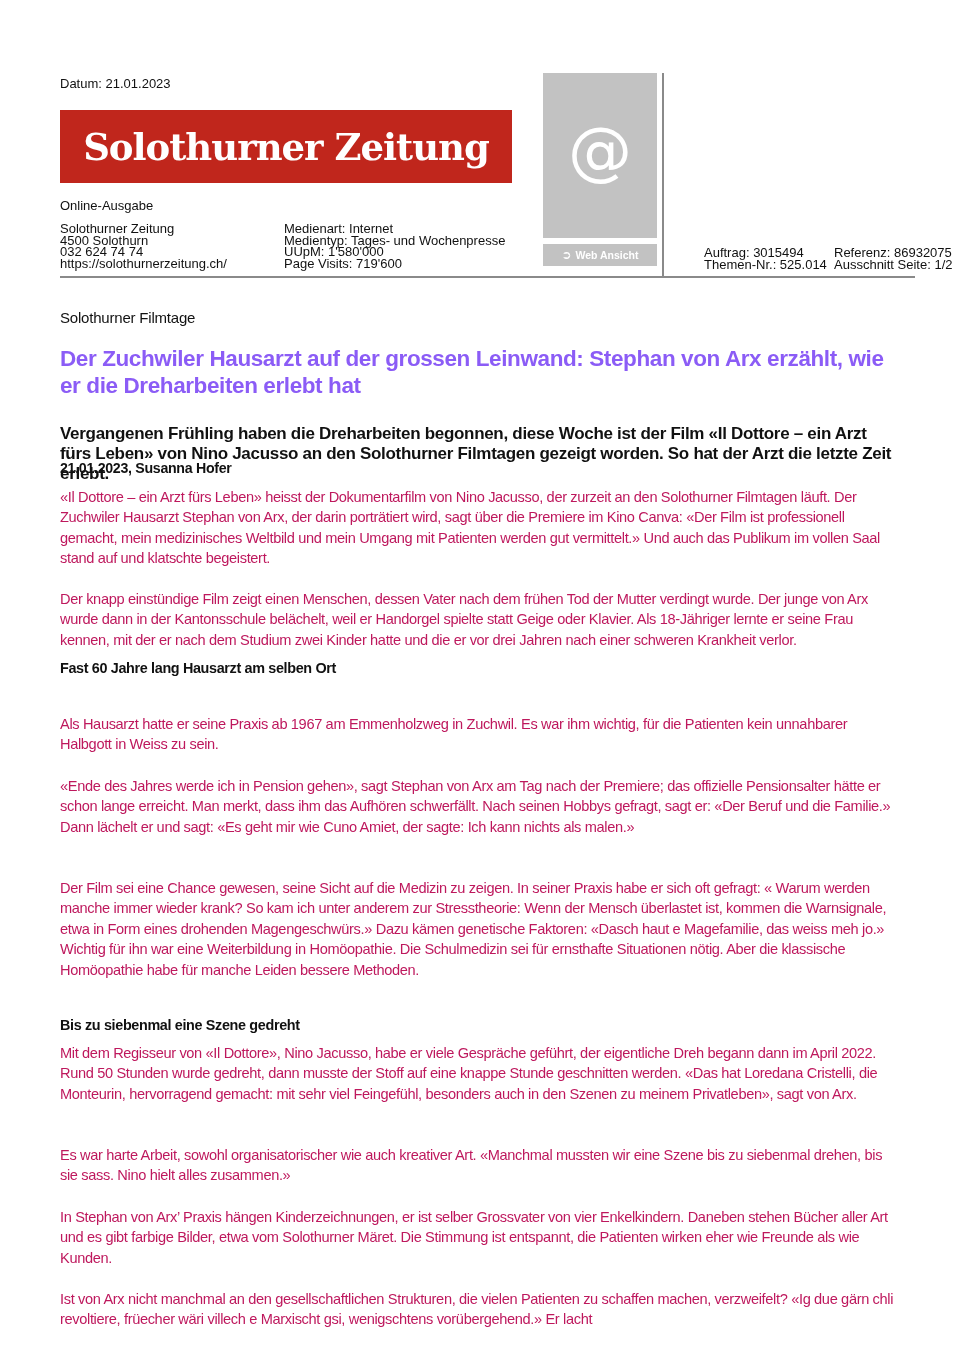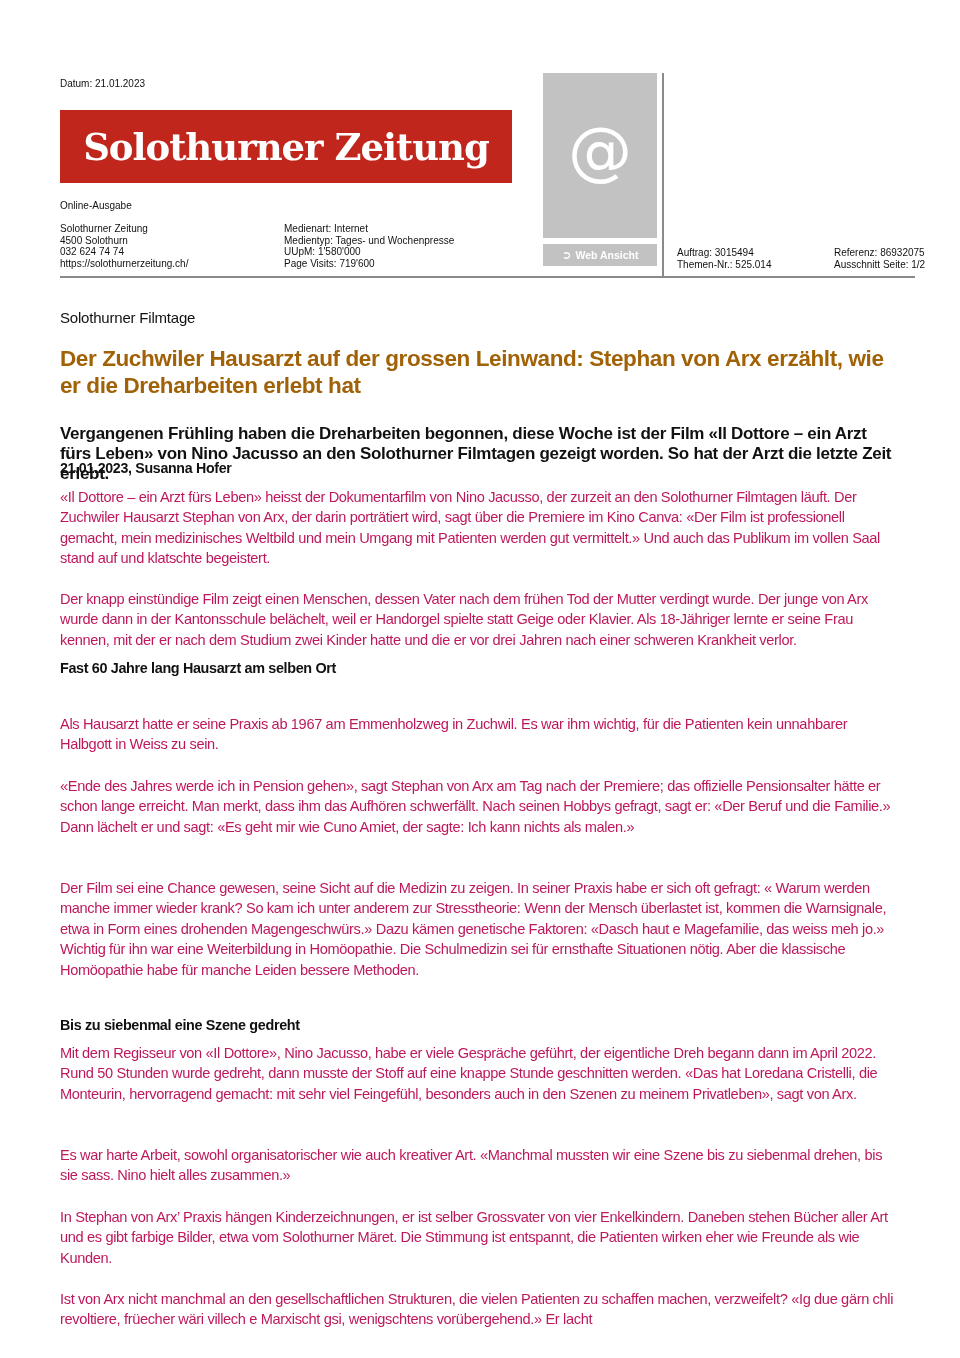--- a/index.html
+++ b/index.html
@@ -1,36 +1,36 @@
 <!DOCTYPE html>
 <html><head>
 <meta charset="utf-8">
 <style>
   html, body { margin: 0; padding: 0; background: #ffffff; }
   body { width: 960px; height: 1358px; position: relative; overflow: hidden; color: #111; font-family: "Liberation Sans", "DejaVu Sans", sans-serif; }
   .abs { position: absolute; }
-  .small { font-size: 10px; line-height: 11.5px; color: #111; }
+  .small { font-size: 13px; line-height: 11.5px; color: #111; }
   #datum { left: 60px; top: 78px; }
   #logo { left: 60px; top: 110px; width: 452px; height: 73px; background: #c0261c; display: flex; align-items: center; justify-content: center; }
   #logo span { color: #fff; font-family: "DejaVu Serif", "Liberation Serif", serif; font-weight: bold; font-size: 37px; letter-spacing: -1px; }
   #edition { left: 60px; top: 200px; }
   #pub-block { left: 60px; top: 223px; }
   #media-block { left: 284px; top: 223px; }
   #at-box { left: 543px; top: 73px; width: 114px; height: 165px; background: #c2c2c2; display: flex; align-items: center; justify-content: center; }
   #at-box span { color: #fff; font-size: 64px; font-family: "DejaVu Sans", sans-serif; font-weight: normal; margin-top: -10px; }
   #web-btn { left: 543px; top: 244px; width: 114px; height: 22px; background: #c2c2c2; display: flex; align-items: center; justify-content: center; gap: 4px; color: #fff; font-size: 10.5px; font-weight: bold; cursor: pointer; }
   #web-btn .ico { font-size: 12px; font-weight: normal; }
   #vline { left: 662px; top: 73px; width: 2px; height: 204px; background: #8a8a8a; }
-  #order-block { left: 677px; top: 247px; }
+  #order-block { left: 704px; top: 247px; }
   #ref-block { left: 834px; top: 247px; }
   #hrule { left: 60px; top: 276px; width: 855px; height: 2px; background: #8a8a8a; }
 
   .article { left: 60px; width: 840px; font-family: "Liberation Sans", "DejaVu Sans", sans-serif; }
   #section { top: 309px; font-size: 15px; color: #111; letter-spacing: -0.2px; }
-  #headline { top: 345px; font-size: 22.5px; line-height: 27px; font-weight: bold; color: #a16207; letter-spacing: -0.4px; }
+  #headline { top: 345px; font-size: 22.5px; line-height: 27px; font-weight: bold; color: #8b5cf6; letter-spacing: -0.4px; }
   #lead { top: 424px; font-size: 17px; line-height: 20px; font-weight: bold; color: #111; letter-spacing: -0.3px; }
   #byline { top: 460px; font-size: 14.2px; font-weight: bold; color: #111; letter-spacing: -0.3px; }
   .body-text { font-size: 14.6px; line-height: 20.4px; color: #be185d; letter-spacing: -0.35px; margin: 0; }
   .subhead { font-size: 14.4px; font-weight: bold; color: #111; letter-spacing: -0.35px; margin: 0; }
   #p1 { top: 487px; }
   #p2 { top: 589px; }
   #h1 { top: 660px; }
   #p3 { top: 714px; }
   #p4 { top: 776px; }
   #p5 { top: 878px; }

